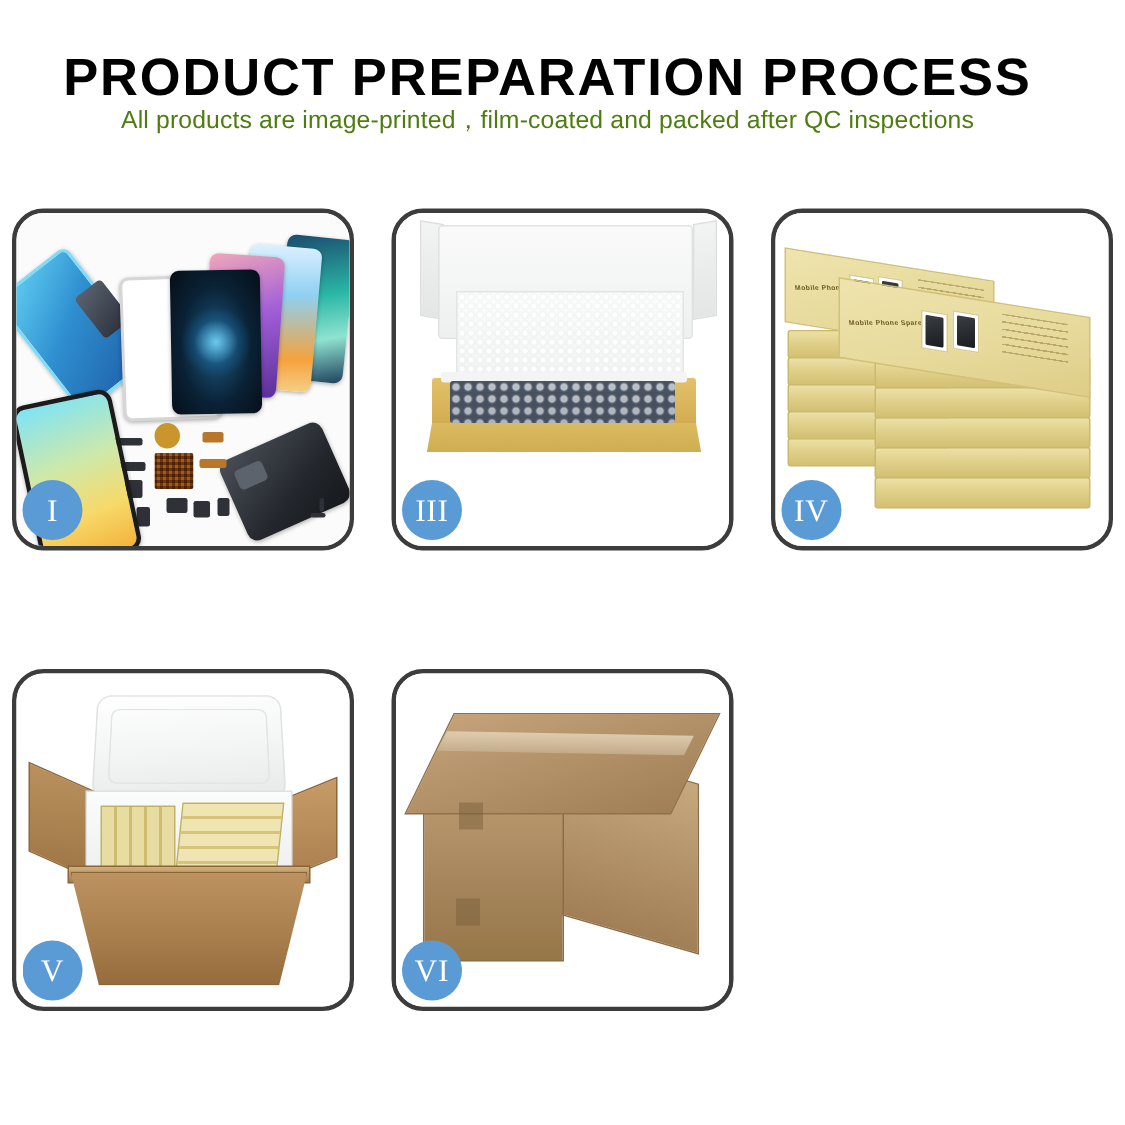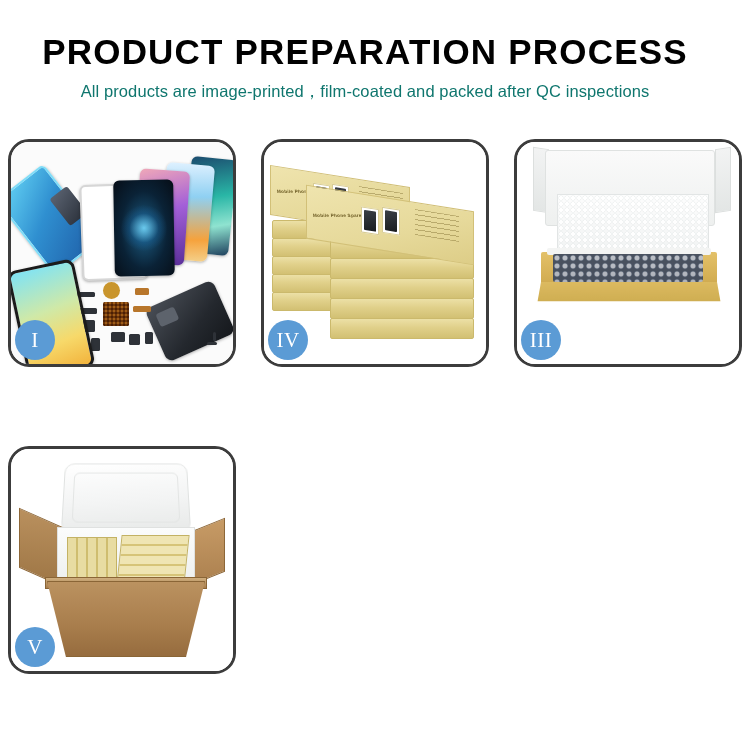--- a/index.html
+++ b/index.html
@@ -27,24 +27,23 @@
   }
   .title {
     font-size: 35px;
     font-weight: 700;
     color: #010101;
     letter-spacing: 1.2px;
     line-height: 1;
     white-space: nowrap;
   }
   .subtitle {
-    margin-top: 12px;
     font-size: 16.5px;
     font-weight: 400;
-    color: #0f766e;
+    color: #4d7c0f;
     letter-spacing: 0.1px;
     white-space: nowrap;
   }
 
   
   .grid {
     position: absolute;
     top: 139px;
     left: 8px;
     width: 734px;
@@ -438,20 +437,34 @@
         <div class="chip" style="left:118px;top:192px;width:11px;height:11px;"></div>
         <div class="chip" style="left:134px;top:190px;width:8px;height:12px;"></div>
         <div class="chip" style="left:196px;top:200px;width:10px;height:3px;"></div>
         <div class="chip" style="left:202px;top:190px;width:3px;height:9px;"></div>
       </div>
       <div class="badge">I</div>
     </div>
 
 
     <div class="panel">
+      <div class="panel-media scene-openbox">
+        <div class="ob-lid-flapL"></div>
+        <div class="ob-lid-flapR"></div>
+        <div class="ob-lid"></div>
+        <div class="ob-foam"></div>
+        <div class="ob-body"></div>
+        <div class="ob-inner-lip"></div>
+        <div class="ob-bubble-insert"></div>
+        <div class="ob-body-front"></div>
+      </div>
+      <div class="badge">III</div>
+    </div>
+
+    <div class="panel">
       <div class="panel-media scene-stack">
 
         <div class="sb" style="left:8px;top:78px;width:104px;height:17px;"></div>
         <div class="sb" style="left:8px;top:96px;width:104px;height:17px;"></div>
         <div class="sb" style="left:8px;top:114px;width:104px;height:17px;"></div>
         <div class="sb" style="left:8px;top:132px;width:104px;height:17px;"></div>
         <div class="sb" style="left:8px;top:150px;width:104px;height:17px;"></div>
 
         <div class="sb" style="left:66px;top:96px;width:142px;height:19px;"></div>
         <div class="sb" style="left:66px;top:116px;width:142px;height:19px;"></div>
@@ -478,42 +491,39 @@
           <div class="sb-win" style="left:75px;top:9px;width:16px;height:24px;">
               <i></i>
             </div>
           <div class="sb-list" style="left:108px;top:6px;"></div>
         </div>
       </div>
       <div class="badge">IV</div>
     </div>
 
     <div class="panel">
-      <div class="panel-media scene-openbox">
-        <div class="ob-lid-flapL"></div>
-        <div class="ob-lid-flapR"></div>
-        <div class="ob-lid"></div>
-        <div class="ob-foam"></div>
-        <div class="ob-body"></div>
-        <div class="ob-inner-lip"></div>
-        <div class="ob-bubble-insert"></div>
-        <div class="ob-body-front"></div>
-      </div>
-      <div class="badge">III</div>
-    </div>
-
-    <div class="panel">
       <div class="panel-media scene-cooler">
         <div class="cv-lid"></div>
         <div class="cv-flapL"></div>
         <div class="cv-flapR"></div>
         <div class="cv-foambody"></div>
         <div class="cv-goldA"></div>
         <div class="cv-goldB"></div>
         <div class="cv-carton-rim"></div>
         <div class="cv-carton"></div>
       </div>
       <div class="badge">V</div>
     </div>
 
+    <div class="panel">
+      <div class="panel-media scene-ship">
+        <div class="sh-right"></div>
+        <div class="sh-left"></div>
+        <div class="sh-top"></div>
+        <div class="sh-tape"></div>
+        <div class="sh-tab" style="left:42px;top:86px;"></div>
+        <div class="sh-tab" style="left:40px;top:150px;"></div>
+      </div>
+      <div class="badge">VI</div>
+    </div>
 
   </div>
 </div>
 
 </body></html>

